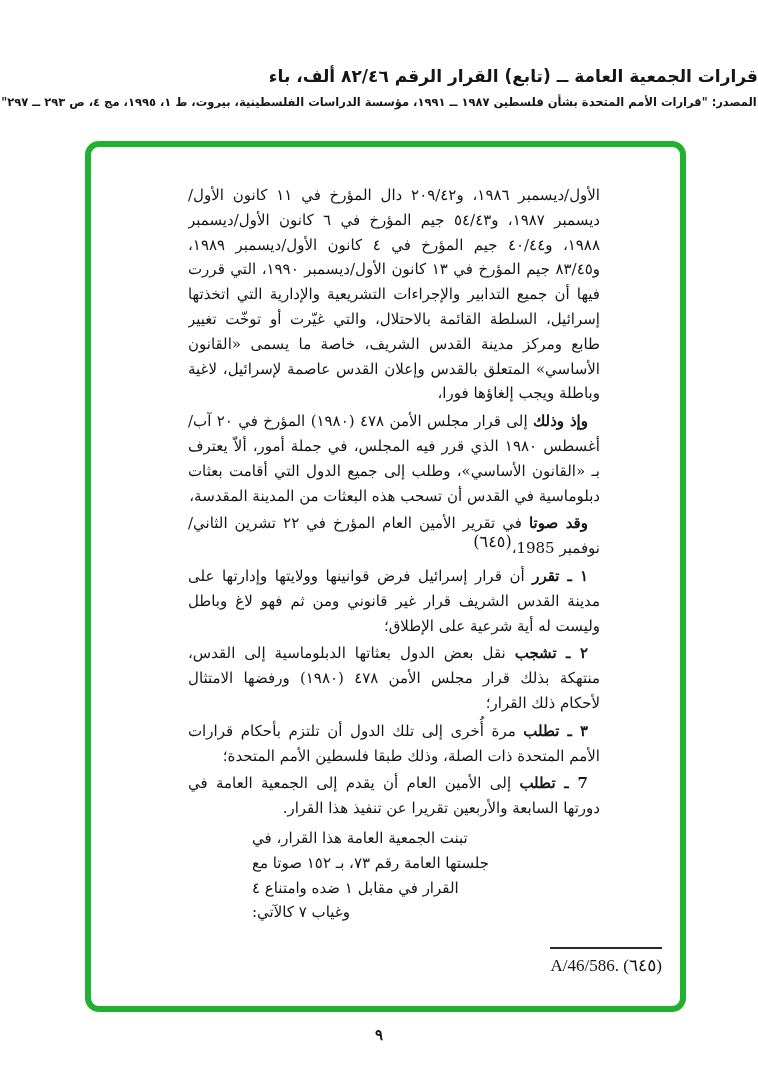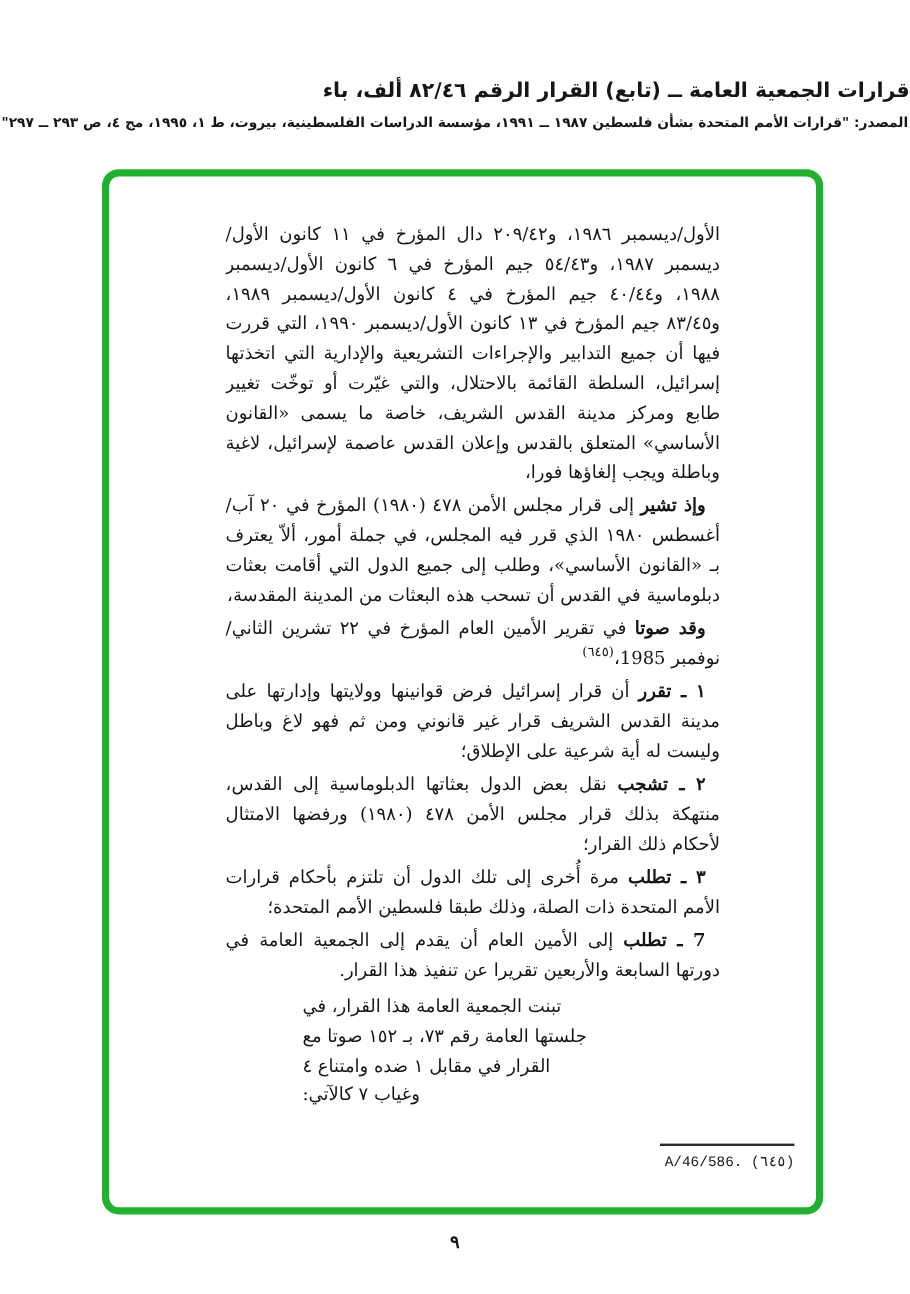--- a/index.html
+++ b/index.html
@@ -46,21 +46,21 @@
     direction: rtl;
     text-align: justify;
     font-size: 15px;
     line-height: 24.8px;
     overflow: hidden;
   }
   .doc-text p { margin: 0 0 3px 0; text-indent: 12px; }
   .doc-text p.first { text-indent: 0; }
   .lead { font-weight: bold; }
   sup.fn-ref {
-    font-size: 11px;
+    font-size: 16px;
     line-height: 0;
     vertical-align: super;
     font-weight: normal;
   }
   .adoption {
     width: 246px;
     margin: 5px 102px 0 0;
     text-align: left;
     line-height: 24.8px;
   }
@@ -72,22 +72,22 @@
     text-align: right;
   }
   .fn-rule {
     width: 112px;
     height: 2px;
     background: #2a2a2a;
     margin-left: auto;
     margin-bottom: 6px;
   }
   .fn-text {
-    font-family: Liberation Mono, monospace;
-    font-size: 12px;
+    font-family: Liberation Serif, serif;
+    font-size: 17px;
   }
   .page-number {
     position: absolute;
     bottom: 34px;
     left: 0;
     right: 0;
     text-align: center;
     font-weight: bold;
     font-size: 15px;
   }
@@ -96,21 +96,21 @@
 <body>
 
 <div class="header">
   <div class="title">قرارات الجمعية العامة ــ (تابع) القرار الرقم ٨٢/٤٦ ألف، باء</div>
   <div class="source">المصدر: "قرارات الأمم المتحدة بشأن فلسطين ١٩٨٧ ــ ١٩٩١، مؤسسة الدراسات الفلسطينية، بيروت، ط ١، ١٩٩٥، مج ٤، ص ٢٩٣ ــ ٢٩٧"</div>
 </div>
 
 <div class="doc-box" style="border-color: rgb(31, 177, 47);">
   <div class="doc-text">
     <p class="first"><span class="lead"></span><span>الأول/ديسمبر ١٩٨٦، و٢٠٩/٤٢ دال المؤرخ في ١١ كانون الأول/ديسمبر ١٩٨٧، و٥٤/٤٣ جيم المؤرخ في ٦ كانون الأول/ديسمبر ١٩٨٨، و٤٠/٤٤ جيم المؤرخ في ٤ كانون الأول/ديسمبر ١٩٨٩، و٨٣/٤٥ جيم المؤرخ في ١٣ كانون الأول/ديسمبر ١٩٩٠، التي قررت فيها أن جميع التدابير والإجراءات التشريعية والإدارية التي اتخذتها إسرائيل، السلطة القائمة بالاحتلال، والتي غيّرت أو توخّت تغيير طابع ومركز مدينة القدس الشريف، خاصة ما يسمى «القانون الأساسي» المتعلق بالقدس وإعلان القدس عاصمة لإسرائيل، لاغية وباطلة ويجب إلغاؤها فورا،</span></p>
-    <p><span class="lead">وإذ تشير</span><span> إلى قرار مجلس الأمن ٤٧٨ (١٩٨٠) المؤرخ في ٢٠ آب/أغسطس ١٩٨٠ الذي قرر فيه المجلس، في جملة أمور، ألاّ يعترف بـ «القانون الأساسي»، وطلب إلى جميع الدول التي أقامت بعثات دبلوماسية في القدس أن تسحب هذه البعثات من المدينة المقدسة،</span></p>
+    <p><span class="lead">وإذ وذلك</span><span> إلى قرار مجلس الأمن ٤٧٨ (١٩٨٠) المؤرخ في ٢٠ آب/أغسطس ١٩٨٠ الذي قرر فيه المجلس، في جملة أمور، ألاّ يعترف بـ «القانون الأساسي»، وطلب إلى جميع الدول التي أقامت بعثات دبلوماسية في القدس أن تسحب هذه البعثات من المدينة المقدسة،</span></p>
     <p><span class="lead">وقد صوتا</span><span> في تقرير الأمين العام المؤرخ في ٢٢ تشرين الثاني/نوفمبر 1985،</span><sup class="fn-ref">(٦٤٥)</sup></p>
     <p><span class="lead">١ ـ تقرر</span><span> أن قرار إسرائيل فرض قوانينها وولايتها وإدارتها على مدينة القدس الشريف قرار غير قانوني ومن ثم فهو لاغ وباطل وليست له أية شرعية على الإطلاق؛</span></p>
     <p><span class="lead">٢ ـ تشجب</span><span> نقل بعض الدول بعثاتها الدبلوماسية إلى القدس، منتهكة بذلك قرار مجلس الأمن ٤٧٨ (١٩٨٠) ورفضها الامتثال لأحكام ذلك القرار؛</span></p>
     <p><span class="lead">٣ ـ تطلب</span><span> مرة أُخرى إلى تلك الدول أن تلتزم بأحكام قرارات الأمم المتحدة ذات الصلة، وذلك طبقا فلسطين الأمم المتحدة؛</span></p>
     <p><span class="lead">7 ـ تطلب</span><span> إلى الأمين العام أن يقدم إلى الجمعية العامة في دورتها السابعة والأربعين تقريرا عن تنفيذ هذا القرار.</span></p>
     <div class="adoption">تبنت الجمعية العامة هذا القرار، في جلستها العامة رقم ٧٣، بـ ١٥٢ صوتا مع القرار في مقابل ١ ضده وامتناع ٤ وغياب ٧ كالآتي:</div>
   </div>
   <div class="footnote">
     <div class="fn-rule"></div>
     <div class="fn-text">A/46/586. (٦٤٥)</div>

